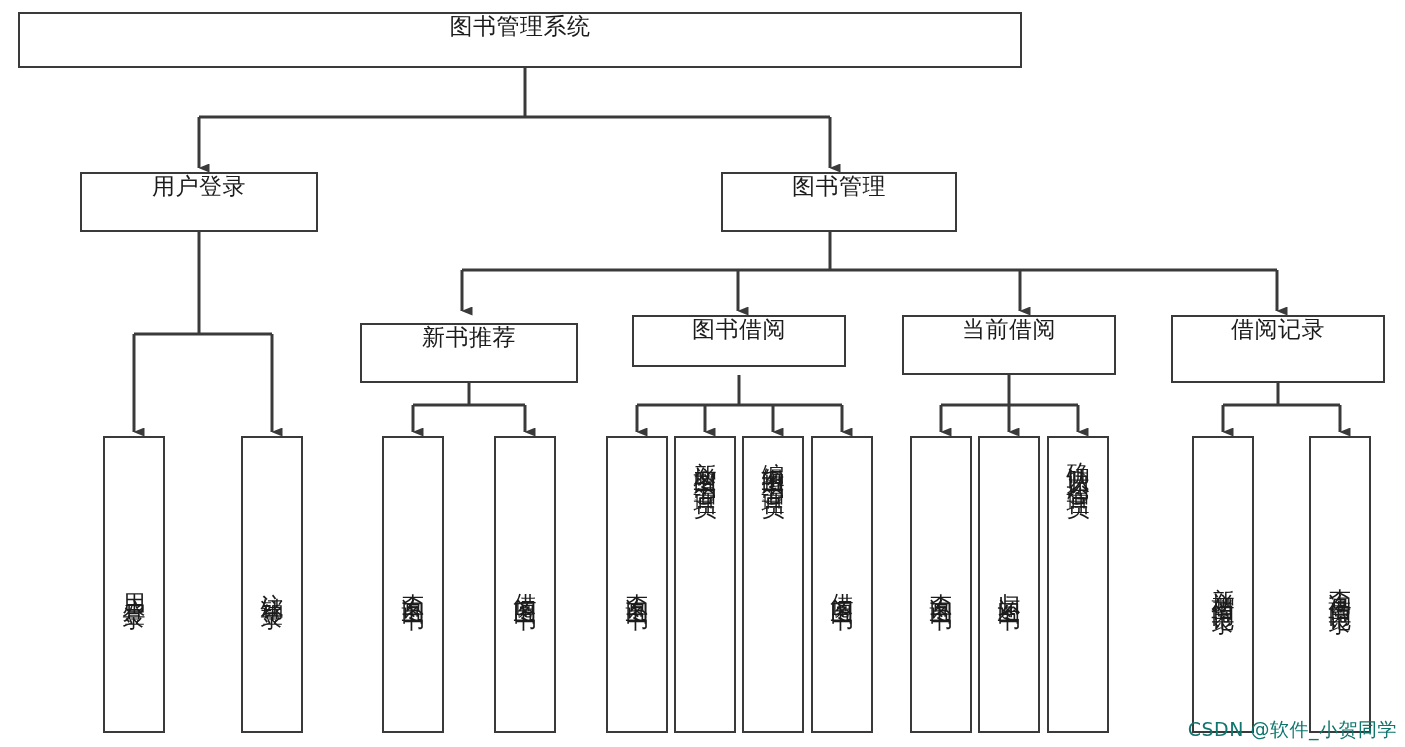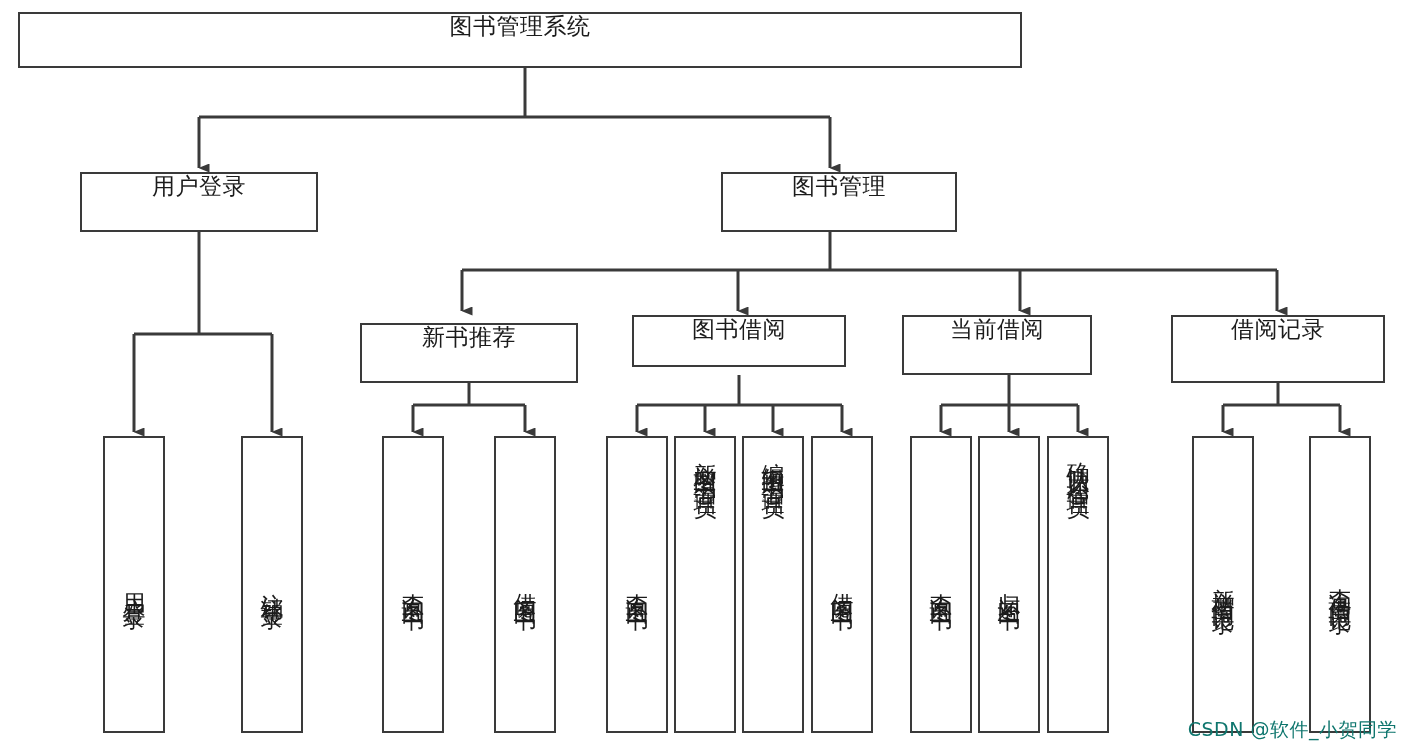--- a/index.html
+++ b/index.html
@@ -156,21 +156,21 @@
   </div>
 
   <div class="node-box" style="left:360px; top:315px; width:218px; height:60px;margin-top:8px;">
     <span class="node-label-h">新书推荐</span>
   </div>
 
   <div class="node-box" style="left:632px; top:315px; width:214px; height:52px;">
     <span class="node-label-h">图书借阅</span>
   </div>
 
-  <div class="node-box" style="left:902px; top:315px; width:190px; height:60px;">
+  <div class="node-box" style="left:902px; top:315px; width:214px; height:60px;">
     <span class="node-label-h">当前借阅</span>
   </div>
 
   <div class="node-box" style="left:1171px; top:315px; width:214px; height:68px;">
     <span class="node-label-h">借阅记录</span>
   </div>
 
   <div class="node-box vertical centered" style="left:103px; top:436px; width:62px; height:297px;">
     <span class="node-label-v">用户登录</span>
   </div>

